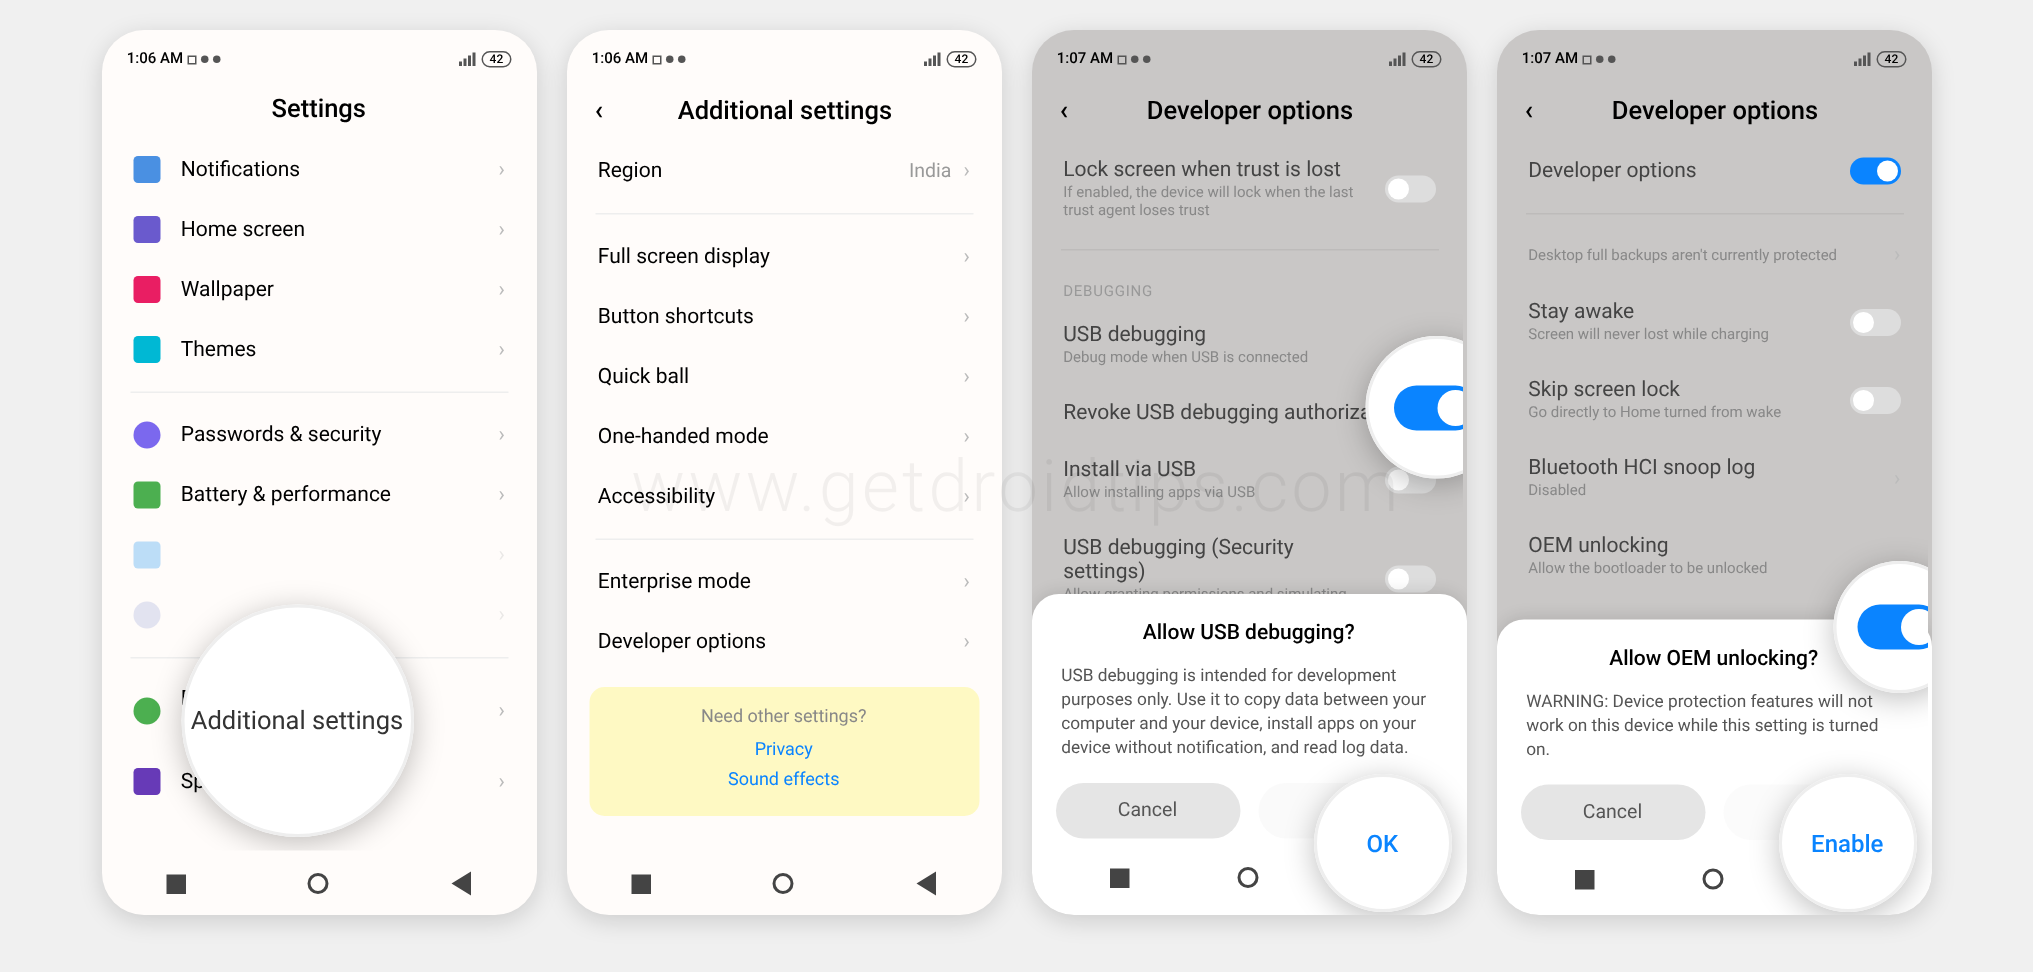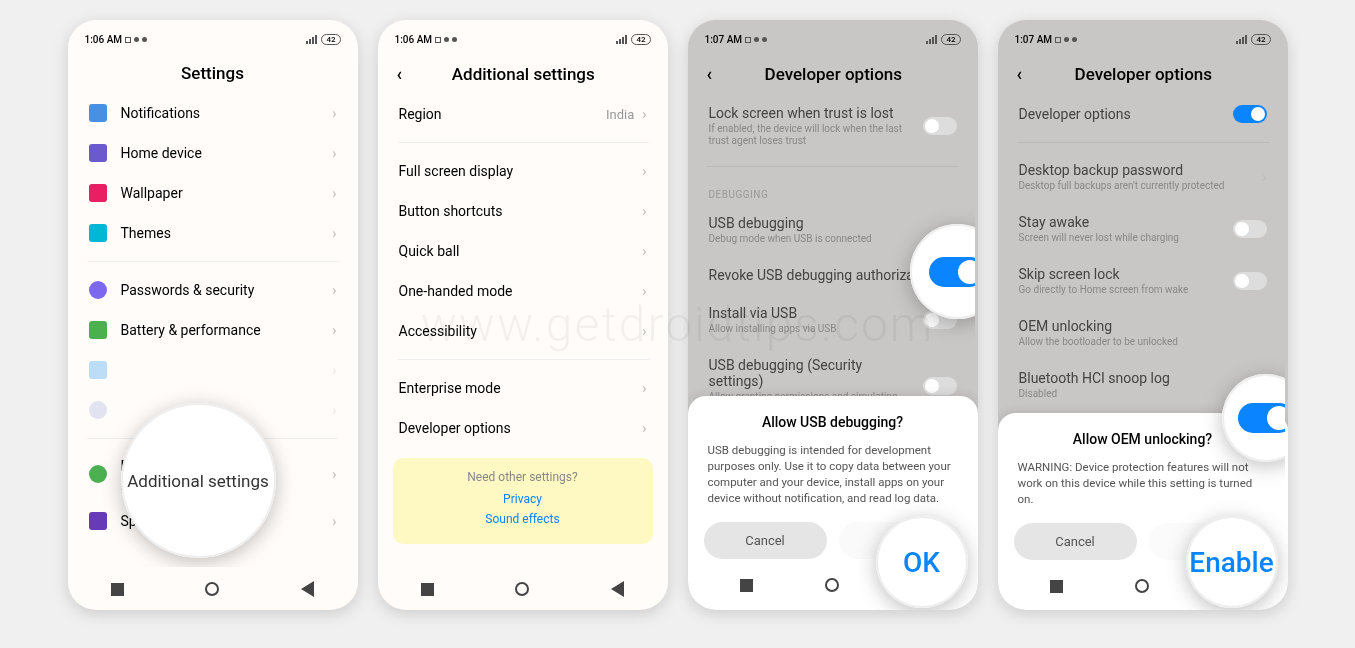--- a/index.html
+++ b/index.html
@@ -46,21 +46,21 @@
   .nav-square { width:13px; height:13px; background:#444;}
   .nav-circle { width:14px; height:14px; border:2px solid #444; border-radius:50%;}
   .nav-triangle { width:0; height:0; border-top:8px solid transparent; border-bottom:8px solid transparent; border-right:13px solid #444;}
   .footer-card { background:#fef9c3; border-radius:10px; padding:12px; margin-top:10px;text-align:center;}
   .footer-card .q { font-size:12px; color:#888; margin-bottom:8px;}
   .footer-card .link { font-size:12px; color:#0a84ff; margin-bottom:6px; display:block;}
   .magnifier { position:absolute; width:155px; height:155px; border-radius:50%; background:#fff; box-shadow:0 4px 20px rgba(0,0,0,0.25), inset 0 0 0 2px #eee; display:flex; align-items:center; justify-content:center; z-index:50;}
   .mag-text { font-size:17px; color:#333;}
   .mag-switch-big { width:56px; height:30px; border-radius:15px; background:#0a84ff; position:relative;}
   .mag-switch-big::after{content:''; position:absolute; width:24px; height:24px; background:#fff; border-radius:50%; top:3px; right:3px;}
-  .mag-btn-text { font-size:28px; color:#0a84ff; font-weight:500;}
+  .mag-btn-text { font-size:16px; color:#0a84ff; font-weight:500;}
   .dialog-sheet { position:absolute; bottom:0; left:0; right:0; background:#fff; border-radius:18px 18px 0 0; padding:18px 16px 10px 16px; z-index:30; box-shadow:0 -2px 10px rgba(0,0,0,0.1);}
   .dialog-title { text-align:center; font-size:14px; font-weight:500; margin-bottom:12px;}
   .dialog-body { font-size:11.5px; color:#555; line-height:1.4; padding:0 4px 16px 4px;}
   .dialog-btns { display:flex; gap:12px;}
   .dialog-btn { flex:1; padding:11px 0; border-radius:20px; background:#e5e5e5; text-align:center; font-size:13px; color:#555;}
   .dialog-btn.primary { color:#0a84ff;}
   .content-dim { position:relative;}
   .list-item .right-side { display:flex; align-items:center;}
 </style>
 </head>
@@ -95,21 +95,21 @@
     <div class="list-item">
       <div class="list-item-left">
           <span class="icon-sq" style="background:#4a90e2"></span>
           <span class="label-main">Notifications</span>
         </div>
       <span class="chevron">›</span>
     </div>
     <div class="list-item">
       <div class="list-item-left">
           <span class="icon-sq" style="background:#6a5acd"></span>
-          <span class="label-main">Home device</span>
+          <span class="label-main">Home screen</span>
         </div>
       <span class="chevron">›</span>
     </div>
     <div class="list-item">
       <div class="list-item-left">
           <span class="icon-sq" style="background:#e91e63"></span>
           <span class="label-main">Wallpaper</span>
         </div>
       <span class="chevron">›</span>
     </div>
@@ -355,51 +355,50 @@
     <span class="page-title" style="flex:1;text-align:center;margin-left:-18px">Developer options</span>
   </div>
   <div class="content content-dim">
     <div class="list-item">
       <span class="label-main">Developer options</span>
       <span class="switch on"></span>
     </div>
     <hr class="divider">
     <div class="list-item">
       <div style="flex:1">
-          <div class="label-main">Desktop backup password</div>
           <div class="label-sub">Desktop full backups aren't currently protected</div>
         </div>
       <span class="chevron">›</span>
     </div>
     <div class="list-item">
       <div style="flex:1">
           <div class="label-main">Stay awake</div>
           <div class="label-sub">Screen will never lost while charging</div>
         </div>
       <span class="switch"></span>
     </div>
     <div class="list-item">
       <div style="flex:1">
           <div class="label-main">Skip screen lock</div>
-          <div class="label-sub">Go directly to Home screen from wake</div>
+          <div class="label-sub">Go directly to Home turned from wake</div>
         </div>
       <span class="switch"></span>
+    </div>
+    <div class="list-item">
+      <div style="flex:1">
+          <div class="label-main">Bluetooth HCI snoop log</div>
+          <div class="label-sub">Disabled</div>
+        </div>
+      <span class="chevron">›</span>
     </div>
     <div class="list-item">
       <div style="flex:1">
           <div class="label-main">OEM unlocking</div>
           <div class="label-sub">Allow the bootloader to be unlocked</div>
         </div>
-    </div>
-    <div class="list-item">
-      <div style="flex:1">
-          <div class="label-main">Bluetooth HCI snoop log</div>
-          <div class="label-sub">Disabled</div>
-        </div>
-      <span class="chevron">›</span>
     </div>
     <div class="magnifier" style="top:280px; right:-25px; width:88px;height:88px;">
       <span class="mag-switch-big"></span>
     </div>
   </div>
   <div class="dialog-sheet" style="padding-bottom:6px">
     <div class="dialog-title">Allow OEM unlocking?</div>
     <div class="dialog-body">WARNING: Device protection features will not work on this device while this setting is turned on.</div>
     <div class="dialog-btns">
       <div class="dialog-btn">Cancel</div>

